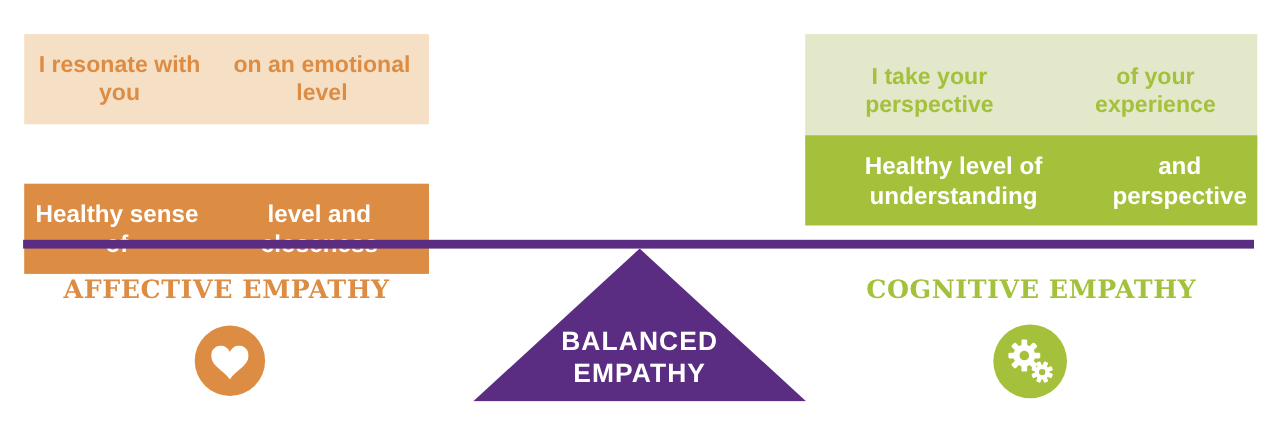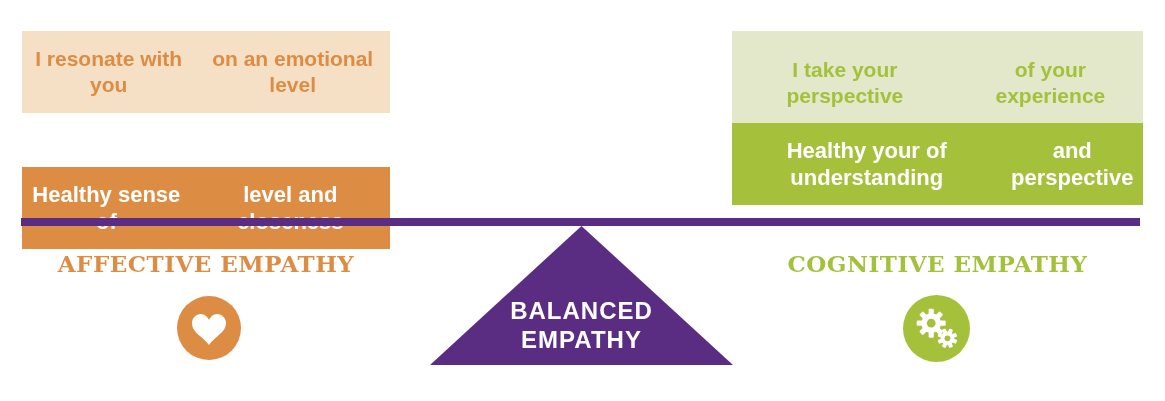--- a/index.html
+++ b/index.html
@@ -83,21 +83,21 @@
   <div class="box healthy-left">
     <span class="line">Healthy sense of</span>
     <span class="line">level and closeness</span>
   </div>
 
   <div class="box thought-right">
     <span class="line">I take your perspective</span>
     <span class="line">of your experience</span>
   </div>
   <div class="box healthy-right">
-    <span class="line">Healthy your of understanding</span>
+    <span class="line">Healthy level of understanding</span>
     <span class="line">and perspective</span>
   </div>
 
   <div class="beam"></div>
 
   <div class="fulcrum">
     <div class="fulcrum-label">
       <div>BALANCED</div>
       <div>EMPATHY</div>
     </div>

